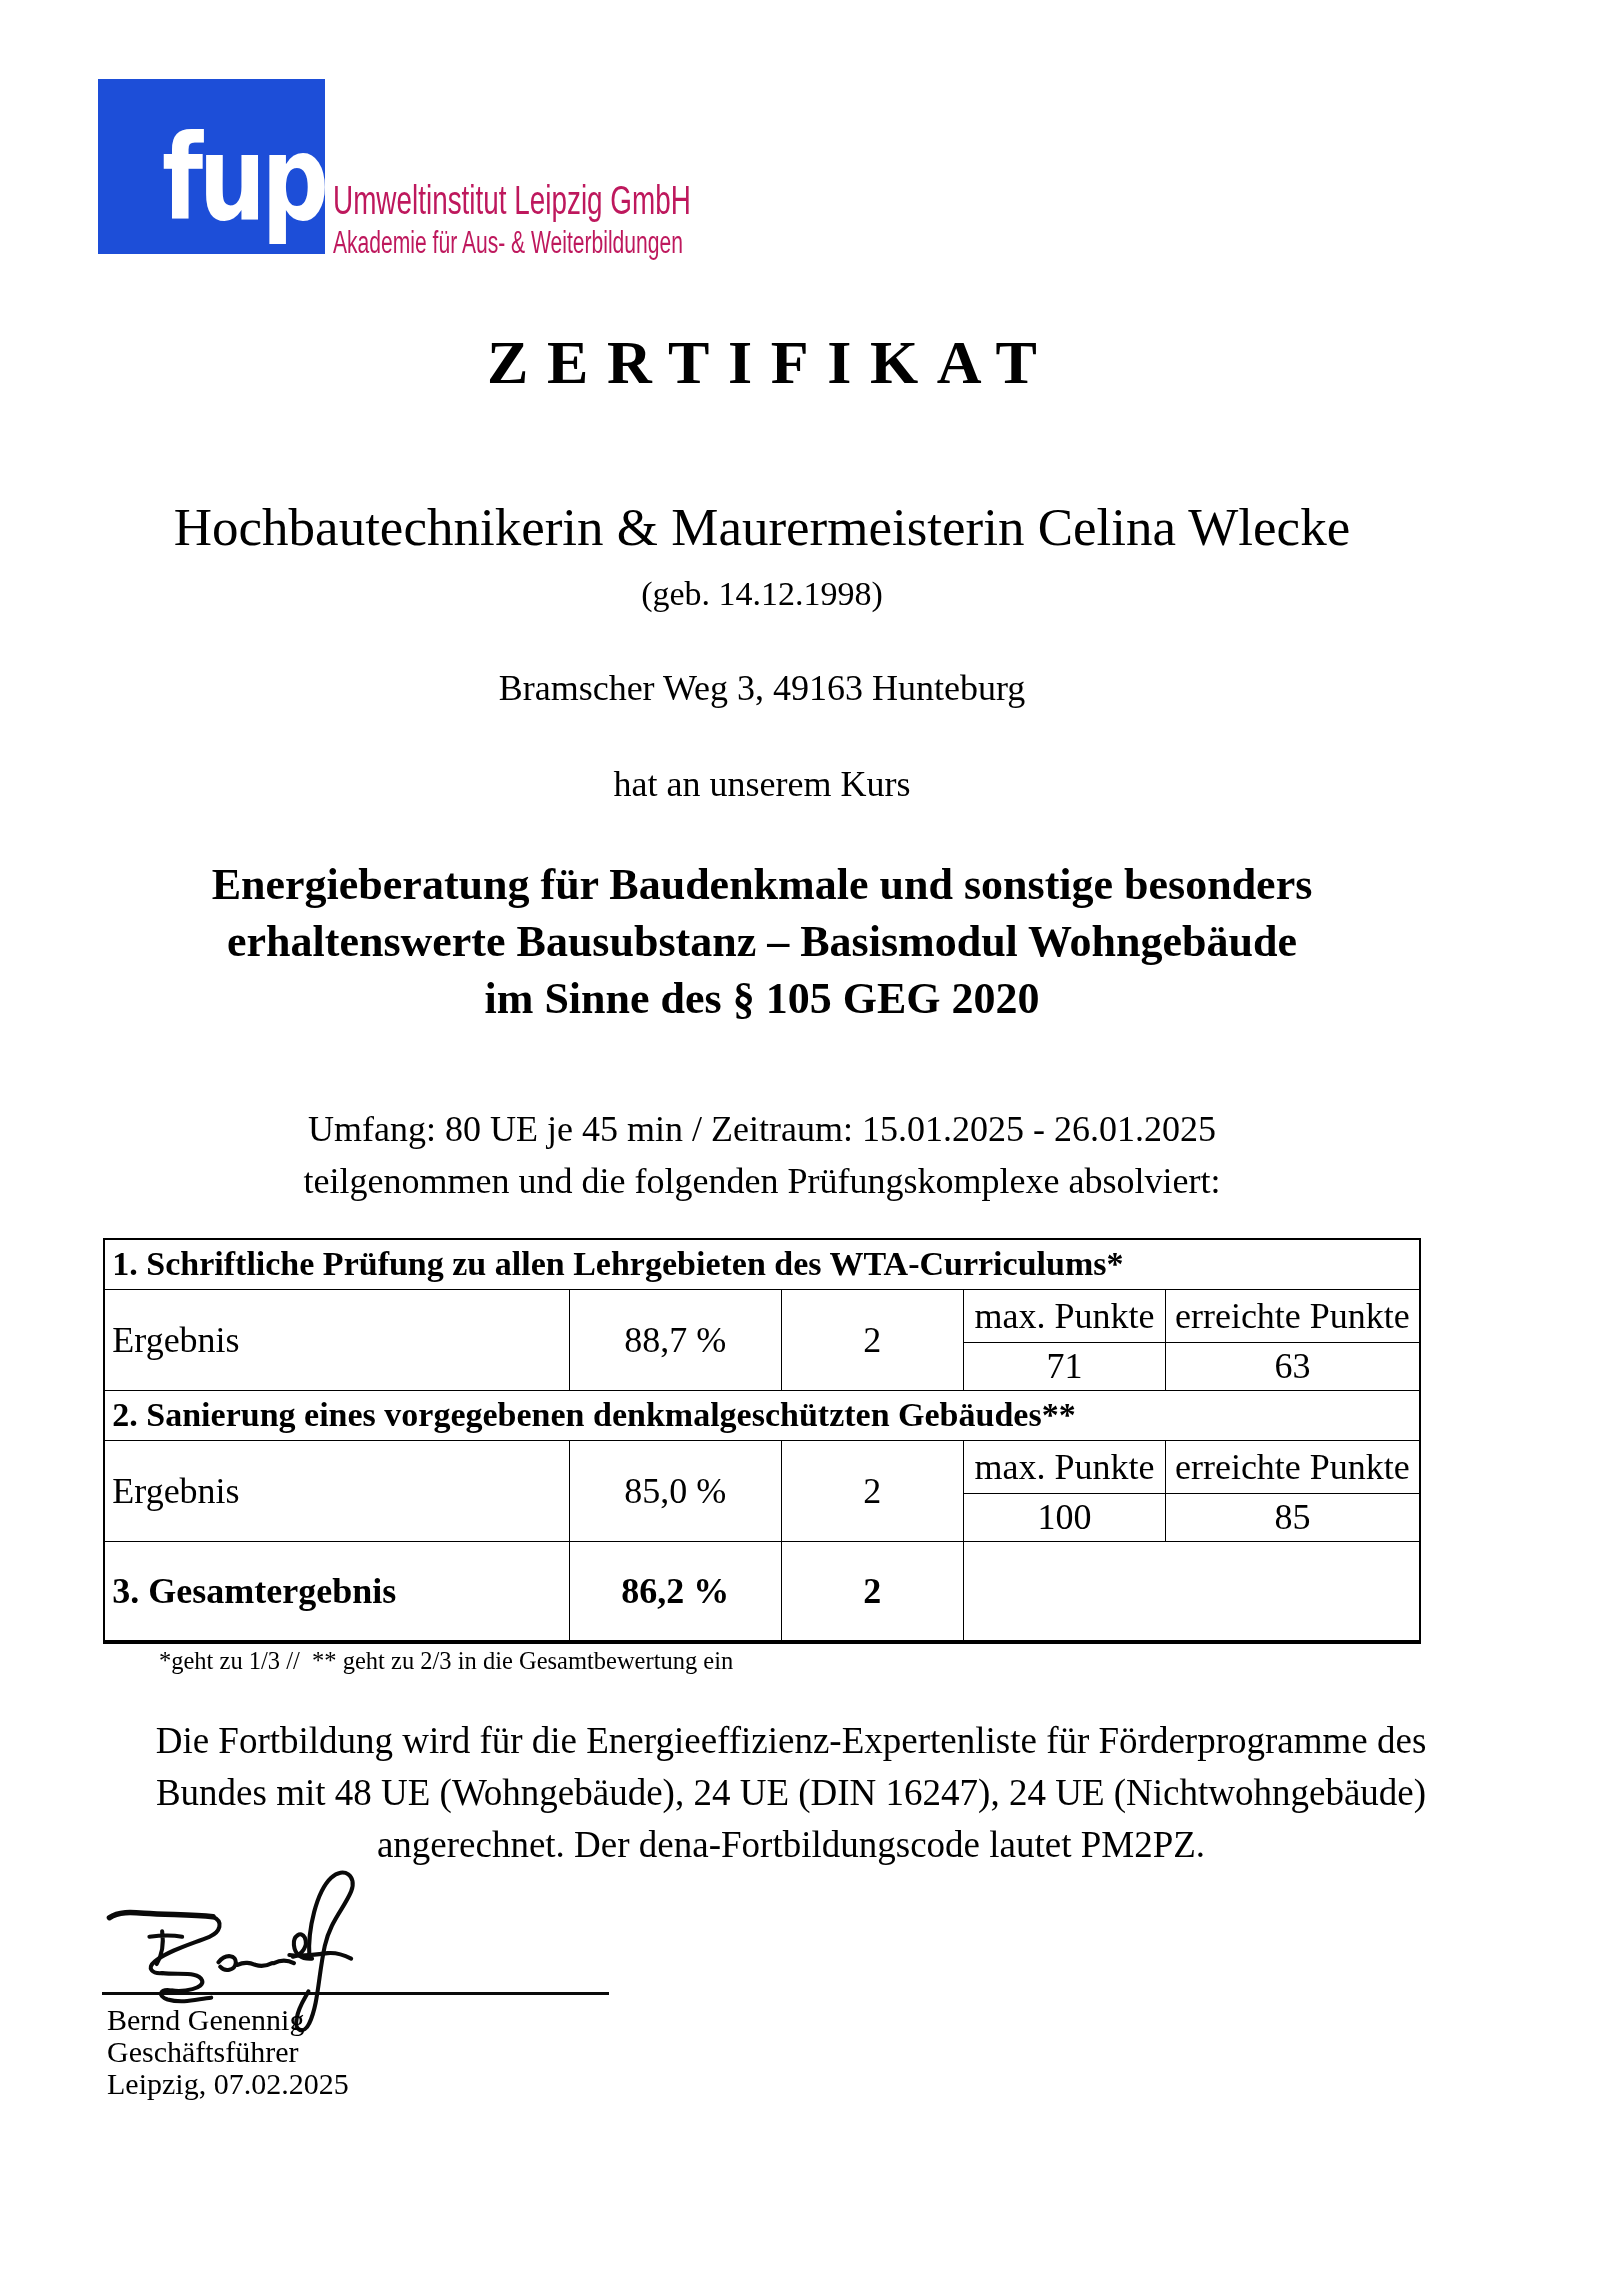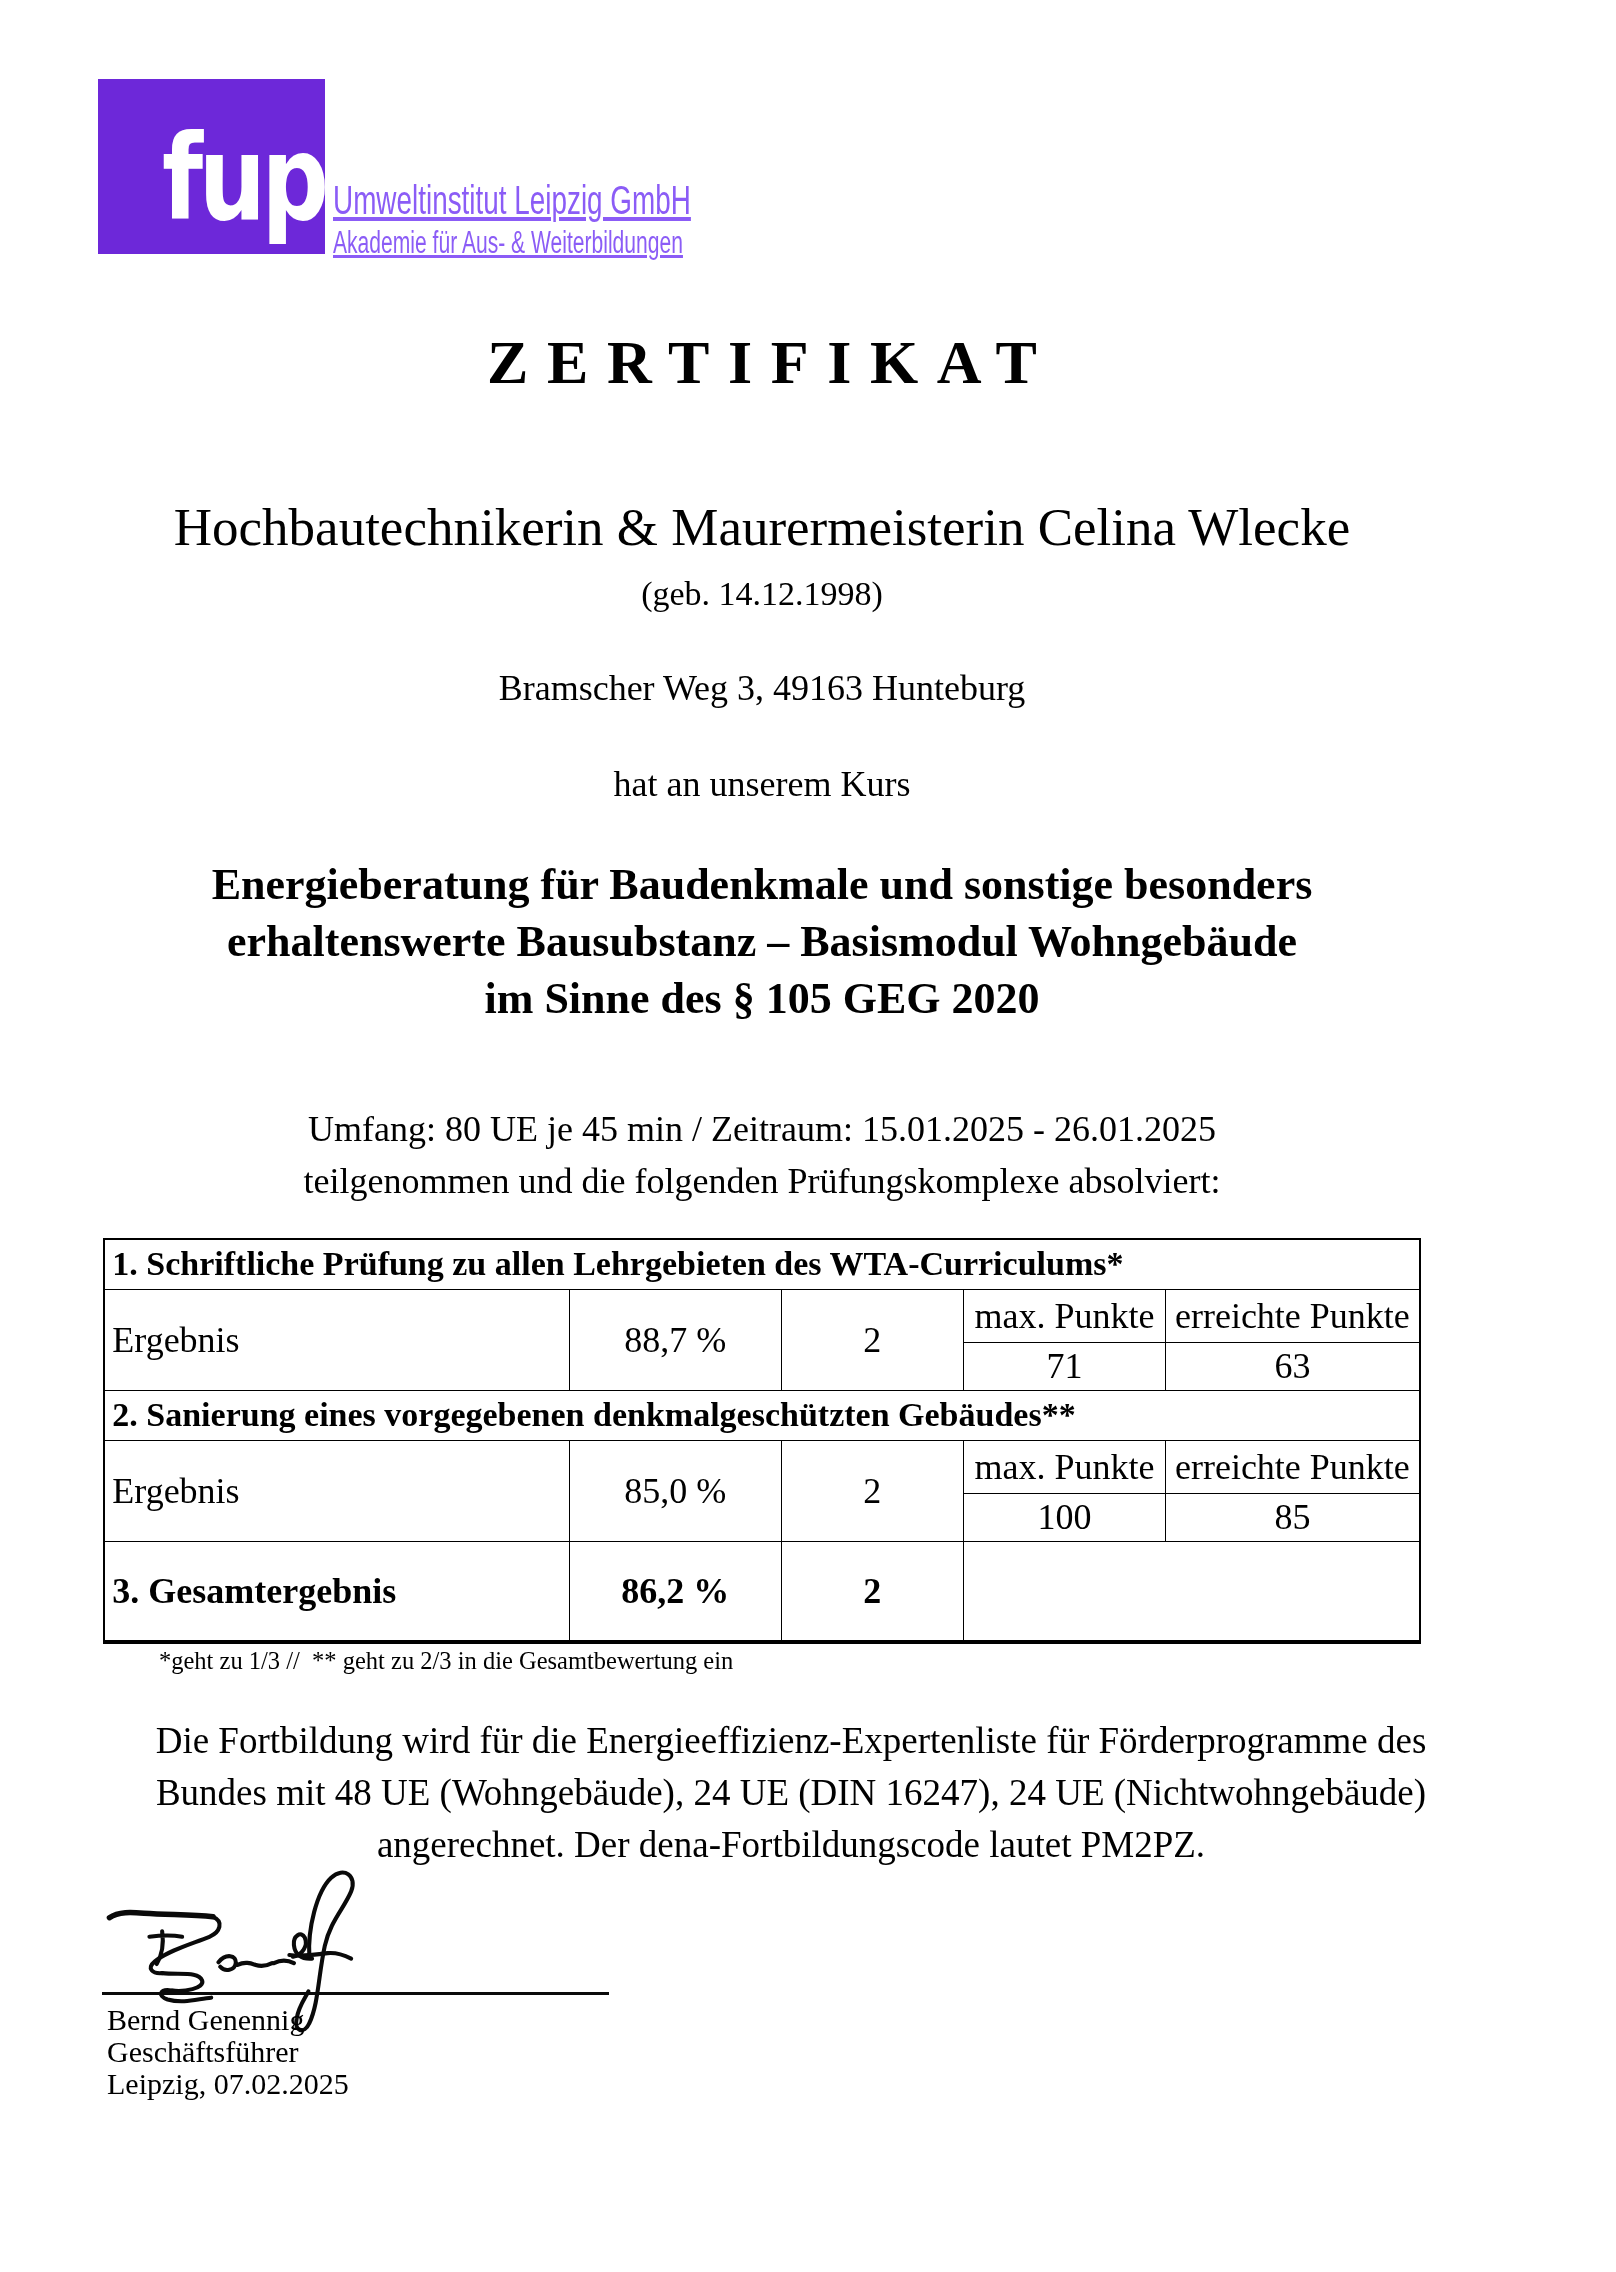--- a/index.html
+++ b/index.html
@@ -12,43 +12,42 @@
     font-family: "Liberation Serif", serif;
     color: #000000;
     overflow: hidden;
   }
 
   
   .logo-box {
     position: absolute;
     left: 98px; top: 79px;
     width: 227px; height: 175px;
-    background: #6d28d9;
+    background: #1d4ed8;
     overflow: hidden;
   }
   .logo-mark {
     position: absolute;
     left: 64px; top: 40px;
     font-family: "DejaVu Sans", sans-serif;
     font-weight: bold;
     font-size: 118px;
     line-height: 1;
     letter-spacing: -5.5px;
     color: #ffffff;
     transform: scaleX(0.80);
     transform-origin: left top;
     white-space: nowrap;
   }
   .company-block {
     position: absolute;
     left: 333px; top: 180px;
     font-family: "Liberation Sans", sans-serif;
-    color: #8b5cf6;
+    color: #be185d;
     white-space: nowrap;
-    text-decoration: underline;
   }
   .company-name {
     font-size: 41px;
     line-height: 1.0;
     transform: scaleX(0.68);
     transform-origin: left top;
   }
   .company-tagline {
     margin-top: 6.4px;
     font-size: 31px;

